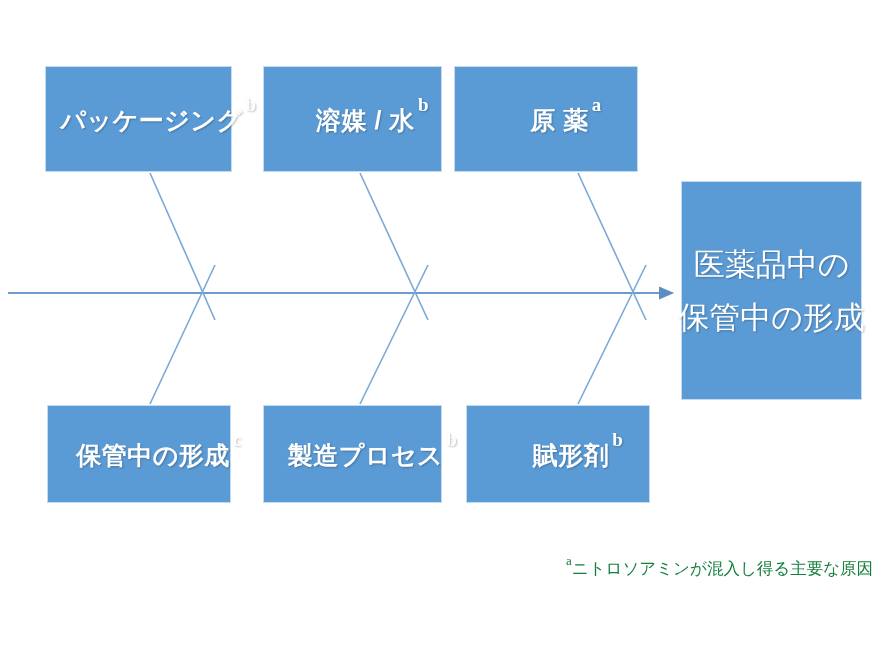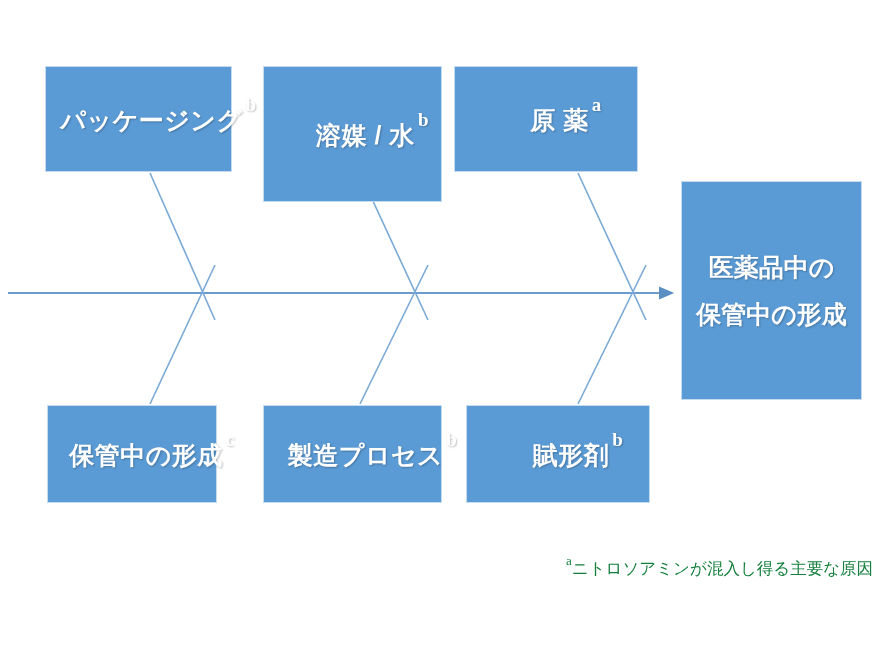--- a/index.html
+++ b/index.html
@@ -50,24 +50,24 @@
     font-size: 19px;
     font-weight: 700;
     vertical-align: super;
     position: relative;
     top: -9px;
     left: 3px;
     font-family: "Liberation Serif", serif;
   }
   
   #box-packaging { left: 45px;  top: 66px;  width: 187px; height: 106px; }
-  #box-solvent   { left: 263px; top: 66px;  width: 179px; height: 136px; text-align: right; }
+  #box-solvent   { left: 263px; top: 66px;  width: 179px; height: 106px; text-align: right; }
   #box-api       { left: 454px; top: 66px;  width: 184px; height: 106px; }
   
-  #box-storage   { left: 47px;  top: 405px; width: 170px; height: 98px; }
+  #box-storage   { left: 47px;  top: 405px; width: 184px; height: 98px; }
   #box-process   { left: 263px; top: 405px; width: 179px; height: 98px; align-items: center; }
   #box-excipient { left: 466px; top: 405px; width: 184px; height: 98px; }
 
   #effect-box {
     position: absolute;
     left: 681px;
     top: 181px;
     width: 181px;
     height: 219px;
     background: #5b9bd5;
@@ -76,22 +76,22 @@
     display: flex;
     flex-direction: column;
     align-items: center;
     justify-content: center;
     gap: 22px;
     color: #ffffff;
     text-shadow: 1px 1px 2px rgba(0,0,0,0.25);
     z-index: 5;
   }
   .effect-line {
-    font-size: 25px;
-    font-weight: 700;
+    font-size: 31px;
+    font-weight: 400;
     line-height: 1;
     white-space: nowrap;
   }
 
   #legend {
     position: absolute;
     left: 566px;
     top: 552px;
     width: 310px;
     color: #15803d;

